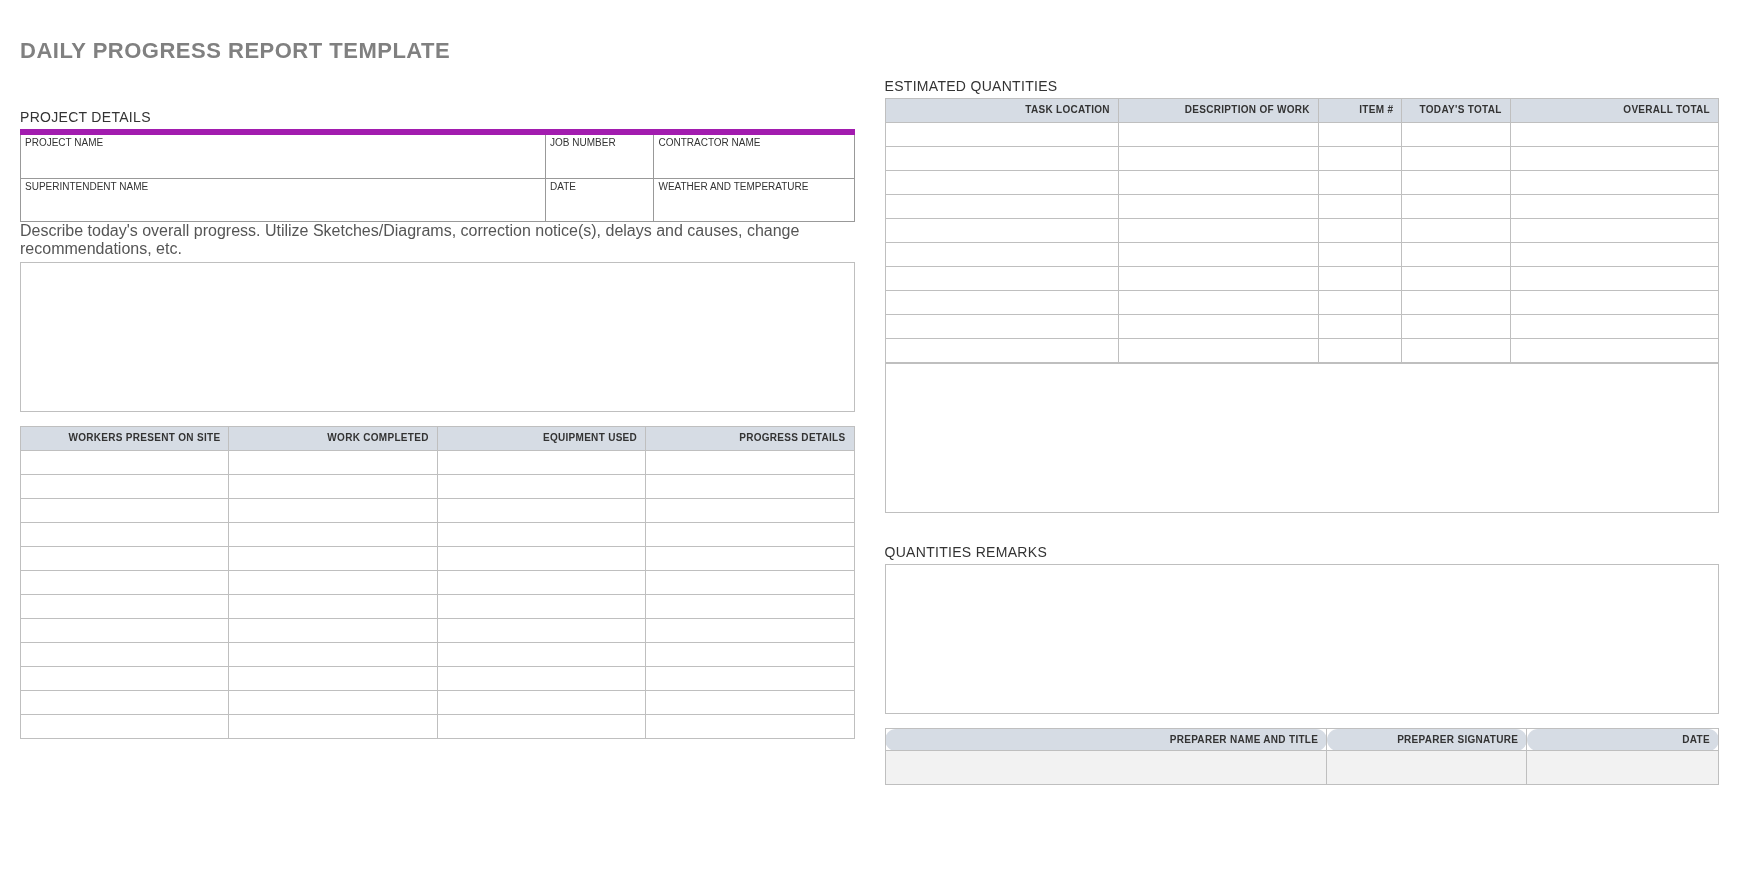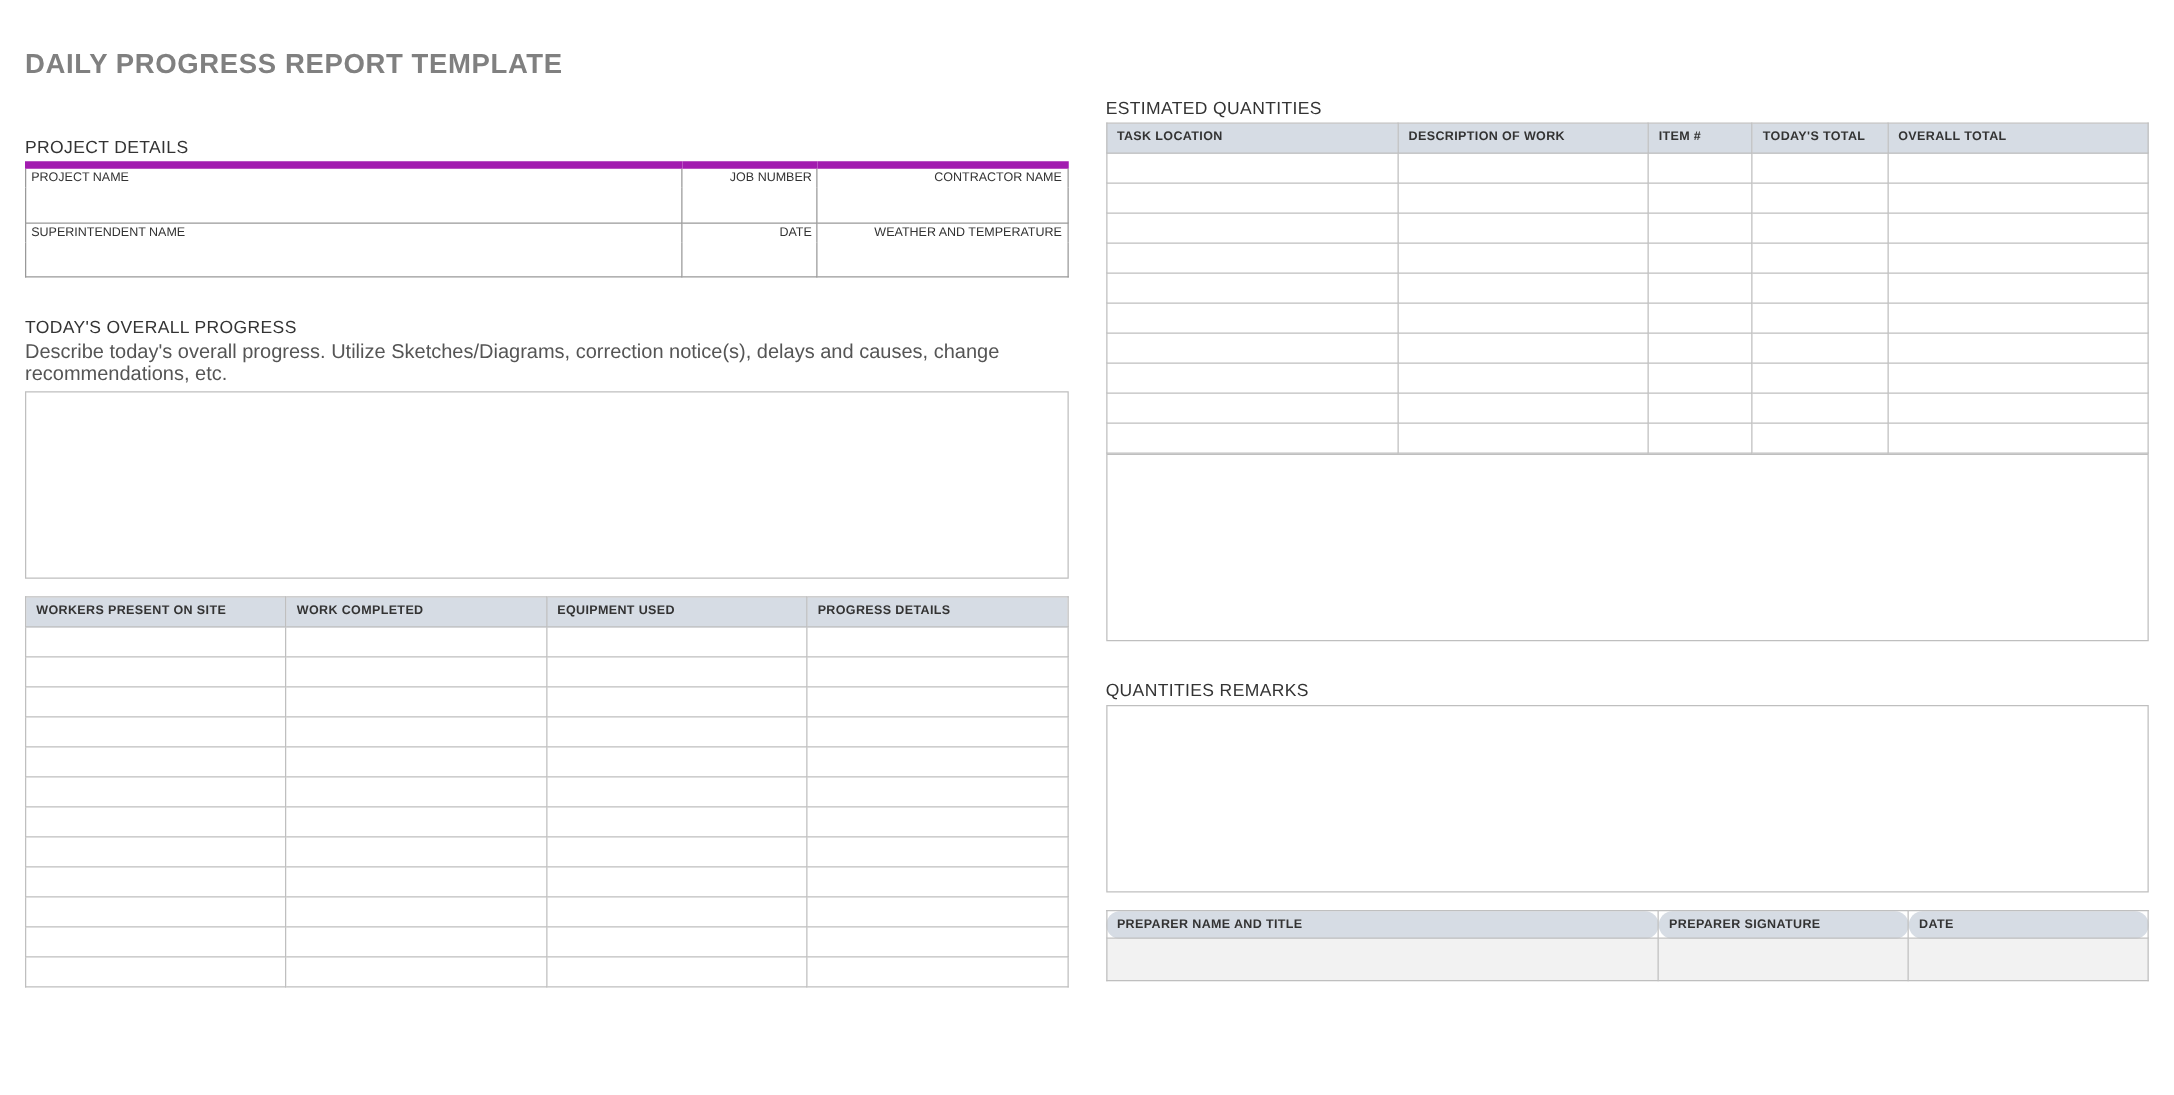--- a/index.html
+++ b/index.html
@@ -48,40 +48,41 @@
     padding: 5px 8px;
     font-size: 10px;
     text-align: left;
     vertical-align: top;
   }
   th {
     background: #d6dce4;
     font-weight: bold;
     letter-spacing: 0.3px;
     font-family: "Century Gothic", Arial, sans-serif;
+    text-align: right;
   }
   .details-table td.label {
     font-size: 10px;
     border: none;
     border-top: 6px solid #a21caf;
     border-left: 1px solid #999;
     border-right: 1px solid #999;
     padding: 2px 4px;
     height: 14px;
   }
   .details-table td.inputcell {
     border: none;
     border-left: 1px solid #999;
     border-right: 1px solid #999;
     border-bottom: 1px solid #999;
     height: 28px;
   }
   .details-table td.inputcell.last { border-bottom: 1px solid #999; }
   .details-table { border: none; }
-  .details-table tr.labels td.label + td.label { border-left: none; text-align: right; }
+  .details-table tr.labels td.label + td.label { border-left: none; }
   .details-table tr.inputs td.inputcell + td.inputcell { border-left: none; }
   .details-table .labels td.label { border-bottom: none; }
   .details-table .row2 td.label { border-top: 1px solid #999; }
   .bigbox {
     border: 1px solid #bfbfbf;
     width: 100%;
     height: 150px;
   }
   .bigbox.tall { height: 150px; }
   .progress-table td, .qty-table td { height: 24px; }
@@ -128,21 +129,20 @@
         <td class="label">WEATHER AND TEMPERATURE</td>
       </tr>
       <tr class="inputs">
         <td class="inputcell last"></td>
         <td class="inputcell last"></td>
         <td class="inputcell last"></td>
       </tr>
     </tbody>
       </table>
 
-    <h2>TODAY'S OVERALL PROGRESS</h2>
     <div class="desc">Describe today's overall progress.  Utilize Sketches/Diagrams, correction notice(s), delays and causes, change recommendations, etc.</div>
     <div class="bigbox tall"></div>
 
     <div style="height:14px"></div>
     <table class="progress-table">
       <thead>
           <tr>
         <th>WORKERS PRESENT ON SITE</th>
         <th>WORK COMPLETED</th>
         <th>EQUIPMENT USED</th>

